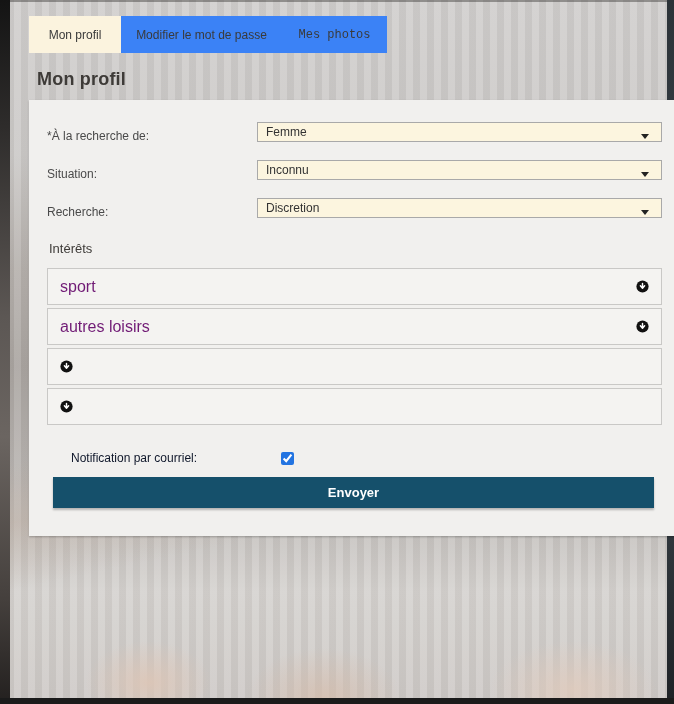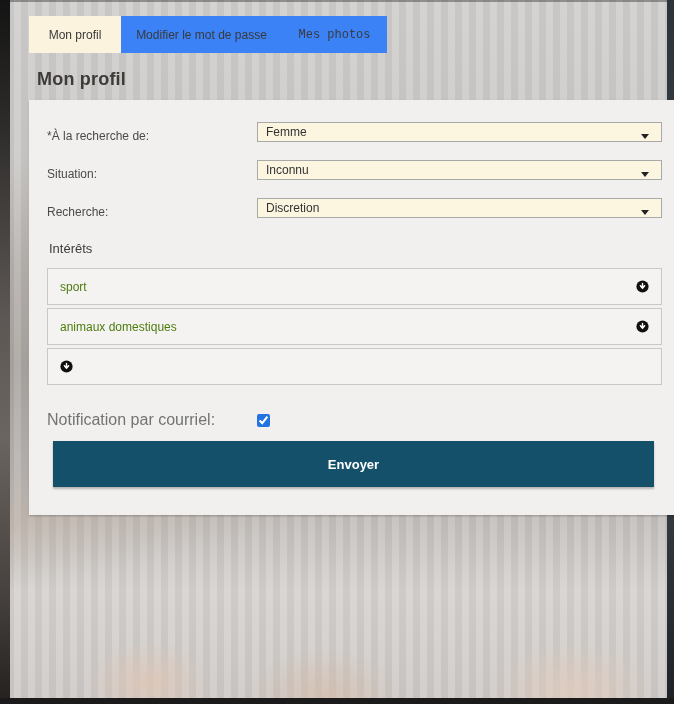--- a/index.html
+++ b/index.html
@@ -107,41 +107,41 @@
     font-size: 13px; color: #3e3b38;
     margin: 22px 0 12px 2px;
   }
   .interest-list { display: flex; flex-direction: column; gap: 3px; }
   .interest-item {
     background: #f4f3f1;
     border: 1px solid #c9c8c6;
     height: 37px;
     display: flex; align-items: center;
     padding: 0 12px;
-    font-size: 12px; color: #4d7c0f;
+    font-size: 16px; color: #701a75;
     cursor: pointer;
   }
   .interest-item .itxt { flex: 1; }
   .circle-icon { width: 13px; height: 13px; flex: 0 0 13px; }
 
   .notif-row { display: flex; align-items: center; margin: 26px 0 12px; }
   .notif-row .flabel {
     width: 210px; flex: 0 0 210px;
-    font-size: 16px; color: #737373;
+    font-size: 12px; color: #0f172a; margin-left: 24px;
   }
   .notif-row input[type=checkbox] {
     width: 13px; height: 13px;
     accent-color: #2374e1;
     cursor: pointer;
   }
 
   .submit-btn {
     display: block; width: calc(100% - 14px);
     margin: 0 8px 0 6px;
-    height: 46px;
+    height: 31px;
     background: #15506b;
     color: #ffffff;
     border: none;
     font-family: "Liberation Sans", sans-serif;
     font-size: 13px; font-weight: bold;
     cursor: pointer;
     box-shadow: 0 2px 2px rgba(0,0,0,.25);
   }
 </style>
 </head>
@@ -200,21 +200,27 @@
 
     <div class="interest-list">
       <div class="interest-item">
         <span class="itxt">sport</span>
         <svg class="circle-icon" viewBox="0 0 16 16">
             <circle cx="8" cy="8" r="7.5" fill="#111"></circle>
             <path d="M8 4.2 v5 M5.4 7.2 L8 10.2 L10.6 7.2" stroke="#fff" stroke-width="1.8" fill="none" stroke-linecap="round" stroke-linejoin="round"></path>
           </svg>
       </div>
       <div class="interest-item">
-        <span class="itxt">animaux domestiques</span>
+        <span class="itxt">autres loisirs</span>
+        <svg class="circle-icon" viewBox="0 0 16 16">
+            <circle cx="8" cy="8" r="7.5" fill="#111"></circle>
+            <path d="M8 4.2 v5 M5.4 7.2 L8 10.2 L10.6 7.2" stroke="#fff" stroke-width="1.8" fill="none" stroke-linecap="round" stroke-linejoin="round"></path>
+          </svg>
+      </div>
+      <div class="interest-item">
         <svg class="circle-icon" viewBox="0 0 16 16">
             <circle cx="8" cy="8" r="7.5" fill="#111"></circle>
             <path d="M8 4.2 v5 M5.4 7.2 L8 10.2 L10.6 7.2" stroke="#fff" stroke-width="1.8" fill="none" stroke-linecap="round" stroke-linejoin="round"></path>
           </svg>
       </div>
       <div class="interest-item">
         <svg class="circle-icon" viewBox="0 0 16 16">
             <circle cx="8" cy="8" r="7.5" fill="#111"></circle>
             <path d="M8 4.2 v5 M5.4 7.2 L8 10.2 L10.6 7.2" stroke="#fff" stroke-width="1.8" fill="none" stroke-linecap="round" stroke-linejoin="round"></path>
           </svg>

